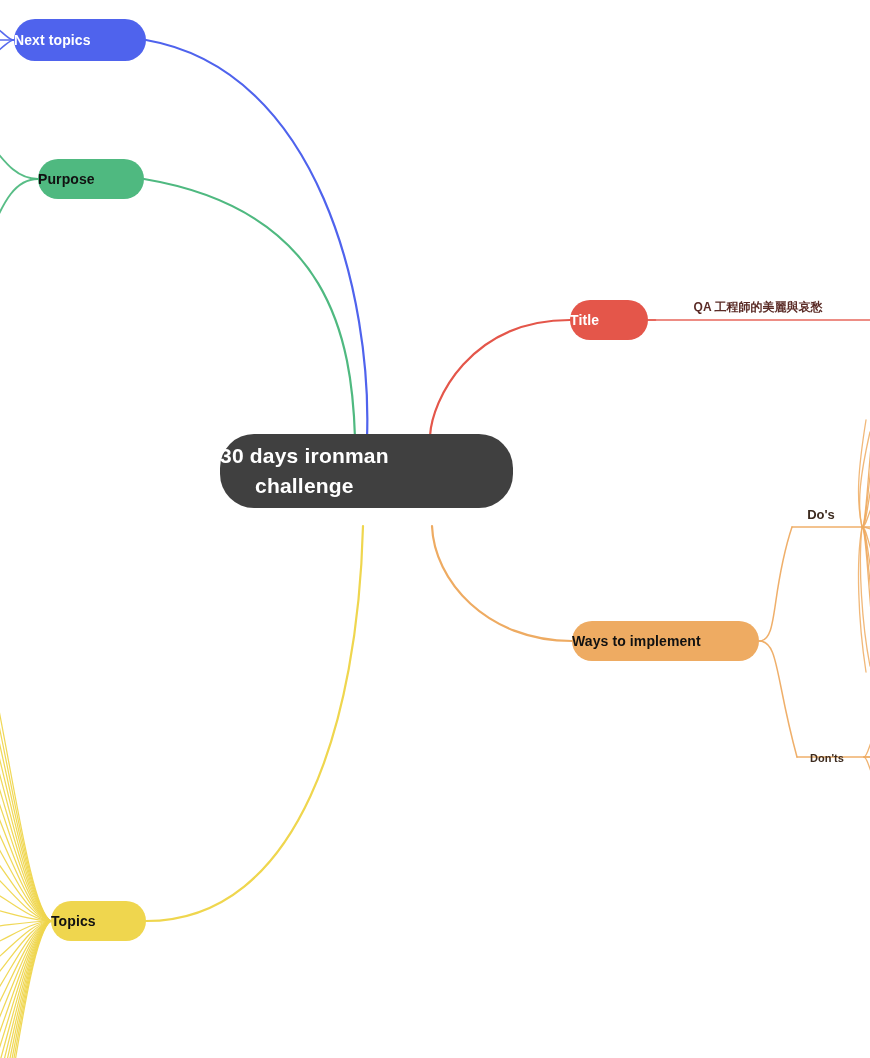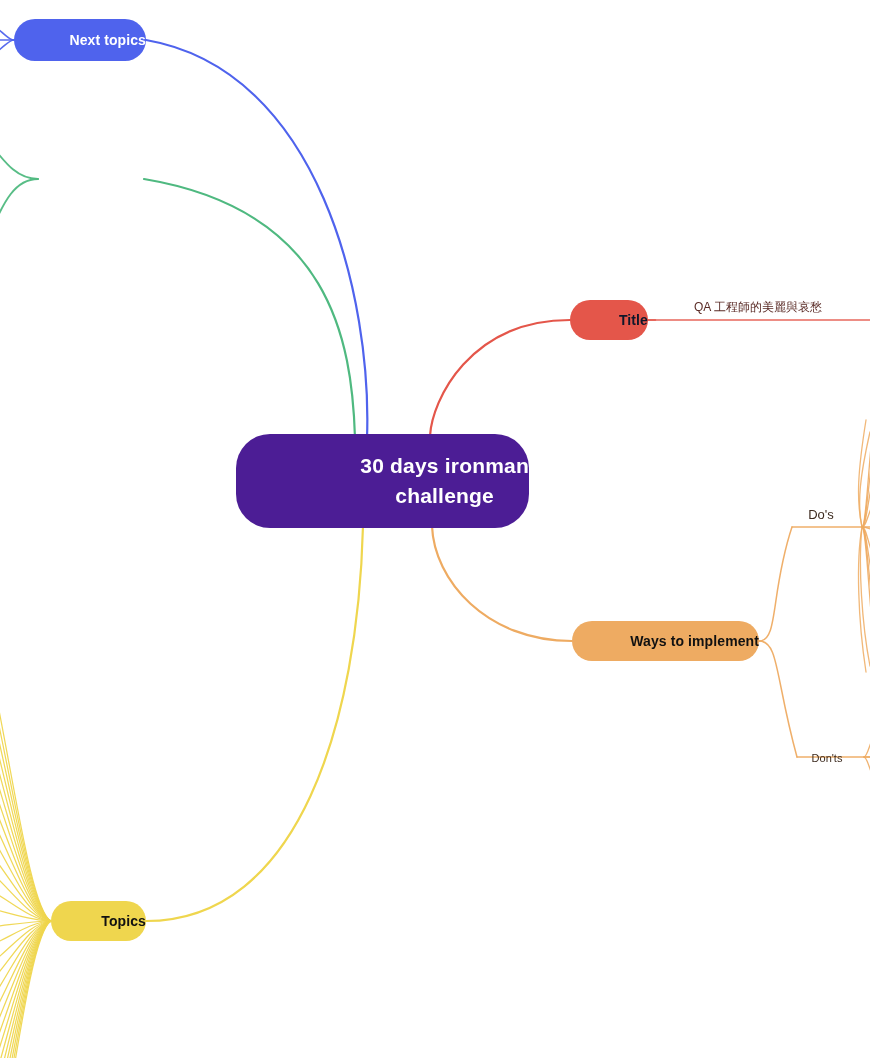--- a/index.html
+++ b/index.html
@@ -25,38 +25,38 @@
     position: absolute;
     top: 0; left: 0;
     width: 870px;
     height: 1058px;
     pointer-events: none;
   }
   .node {
     position: absolute;
     display: flex;
     align-items: center;
-    justify-content: flex-end;
+    justify-content: flex-start;
     text-align: center;
     border-radius: 999px;
     font-weight: bold;
     letter-spacing: 0.1px;
     line-height: 1.18;
     white-space: pre;
   }
   .node-central {
     font-size: 21px;
     font-weight: bold;
     letter-spacing: 0.2px;
     line-height: 1.45;
     border-radius: 34px;
   }
   .leaf-label {
     position: absolute;
-    font-weight: normal;
+    font-weight: bold;
     white-space: nowrap;
   }
 </style>
 </head>
 <body>
 
 <div id="mindmap-root">
 
   <svg class="edges" viewBox="0 0 870 1058" width="870" height="1058" xmlns="http://www.w3.org/2000/svg">
     <g id="edge-layer" fill="none" stroke-linecap="round">
@@ -118,31 +118,34 @@
         <path d="M 864 757 C 867 757, 869 746, 874 735" stroke="#eeab62" stroke-width="1.3" stroke-opacity="0.9" fill="none"></path>
         <path d="M 864 757 C 867 757, 869 757, 874 757" stroke="#eeab62" stroke-width="1.3" stroke-opacity="0.9" fill="none"></path>
         <path d="M 864 757 C 867 757, 869 768, 874 779" stroke="#eeab62" stroke-width="1.3" stroke-opacity="0.9" fill="none"></path>
         <path d="M 866 420 C 858 470, 856 500, 862 527" stroke="#eeab62" stroke-width="1.3" stroke-opacity="0.85" fill="none"></path>
         <path d="M 870 432 C 860 476, 857 503, 862 527" stroke="#eeab62" stroke-width="1.3" stroke-opacity="0.85" fill="none"></path>
         <path d="M 862 527 C 856 560, 858 620, 866 672" stroke="#eeab62" stroke-width="1.3" stroke-opacity="0.85" fill="none"></path>
         <path d="M 862 527 C 858 565, 862 625, 870 666" stroke="#eeab62" stroke-width="1.3" stroke-opacity="0.85" fill="none"></path>
       </g>
   </svg>
 
-  <div class="node node-central" id="central-node" style="left: 236px; top: 434px; width: 293px; height: 94px; background: #4c1d95; color: rgb(255, 255, 255);">
+  <div class="node node-central" id="central-node" style="left: 220px; top: 434px; width: 293px; height: 74px; background: #404040; color: rgb(255, 255, 255);">
     <span style="white-space:pre-line">30 days ironman
 challenge</span>
   </div>
 
   <div class="node" id="node-next-topics" style="left: 14px; top: 19px; width: 132px; height: 42px; background: rgb(79, 99, 237); color: rgb(255, 255, 255); font-size: 14px;">
     <span>Next topics</span>
   </div>
 
+  <div class="node" id="node-purpose" style="left: 38px; top: 159px; width: 106px; height: 40px; background: rgb(79, 185, 128); color: rgb(17, 17, 17); font-size: 14px;">
+    <span>Purpose</span>
+  </div>
 
-  <div class="node" id="node-title" style="left: 570px; top: 300px; width: 78px; height: 40px; background: rgb(228, 86, 74); color: #0f172a; font-size: 14px;">
+  <div class="node" id="node-title" style="left: 570px; top: 300px; width: 78px; height: 40px; background: rgb(228, 86, 74); color: #ffffff; font-size: 14px;">
     <span>Title</span>
   </div>
 
   <div class="node" id="node-topics" style="left: 51px; top: 901px; width: 95px; height: 40px; background: rgb(239, 214, 78); color: rgb(17, 17, 17); font-size: 14px;">
     <span>Topics</span>
   </div>
 
   <div class="node" id="node-ways-to-implement" style="left: 572px; top: 621px; width: 187px; height: 40px; background: rgb(238, 171, 98); color: rgb(17, 17, 17); font-size: 14px;">
     <span>Ways to implement</span>
   </div>

